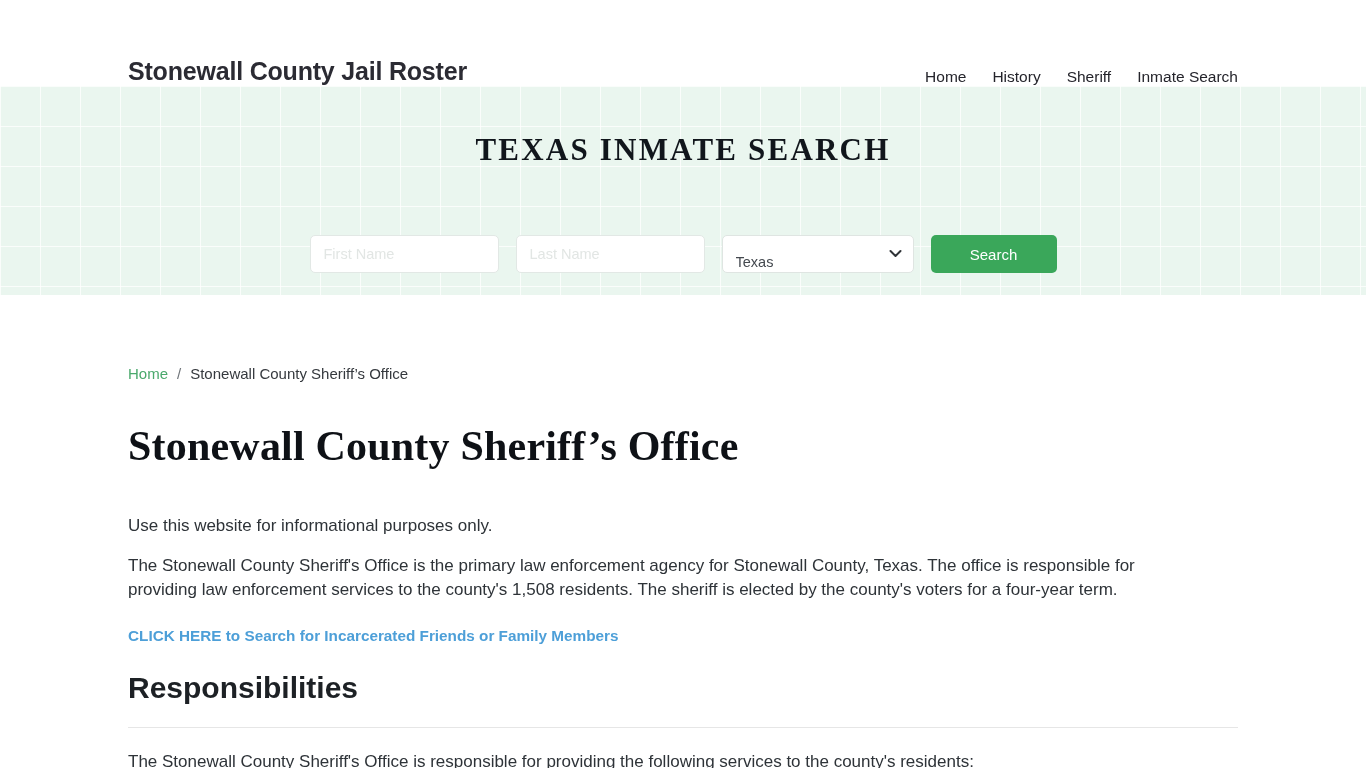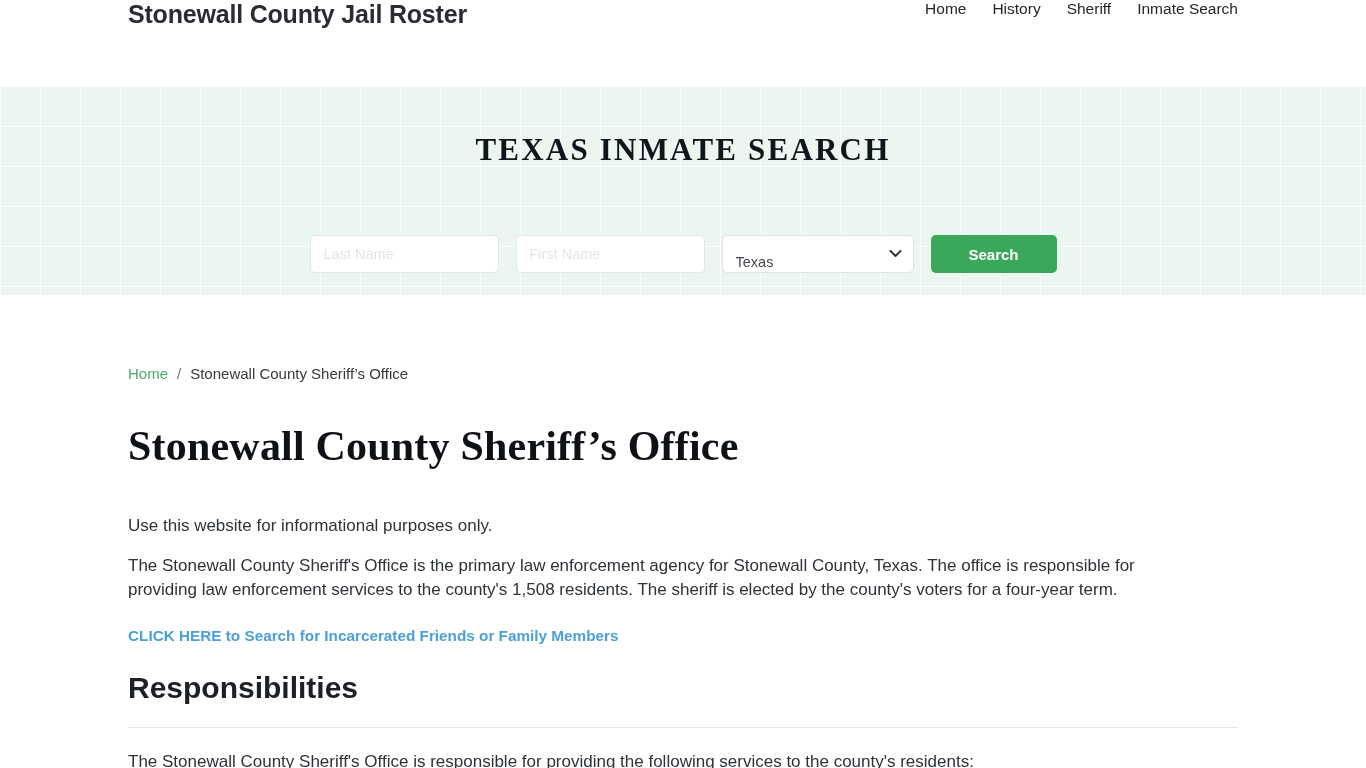--- a/index.html
+++ b/index.html
@@ -9,21 +9,21 @@
     overflow: hidden;
     background: #ffffff;
     font-family: "Liberation Sans", sans-serif;
   }
 
   
   .site-header {
     height: 86px;
     background: #ffffff;
     display: flex;
-    align-items: flex-start;
+    align-items: flex-end;
     justify-content: space-between;
     padding: 0 128px;
   }
   .brand {
     font-family: "Liberation Sans", sans-serif;
     font-size: 25px;
     font-weight: bold;
     color: #2b2b33;
     letter-spacing: -0.2px;
     white-space: nowrap;
@@ -109,21 +109,20 @@
   .search-btn {
     width: 126px;
     height: 38px;
     background: #3aa75a;
     color: #ffffff;
     border: none;
     border-radius: 5px;
     font-family: "Liberation Sans", sans-serif;
     font-size: 15px;
     cursor: pointer;
-    font-weight: bold;
   }
 
   
   .main {
     padding: 0 128px;
   }
   .breadcrumb {
     display: flex;
     align-items: center;
     gap: 9px;
@@ -185,22 +184,22 @@
     <a class="nav-link" href="#">Home</a>
     <a class="nav-link" href="#">History</a>
     <a class="nav-link" href="#">Sheriff</a>
     <a class="nav-link" href="#">Inmate Search</a>
   </nav>
 </header>
 
 <section class="hero">
   <h1 class="hero-title">TEXAS INMATE SEARCH</h1>
   <form class="search-form">
+    <input class="field" type="text" placeholder="First Name" style="">
     <input class="field" type="text" placeholder="Last Name" style="">
-    <input class="field" type="text" placeholder="First Name" style="">
     <span class="select-wrap">
       <select class="state-select">
         <option>Texas</option>
       </select>
       <span class="select-arrow">
         <svg width="13" height="9" viewBox="0 0 13 9" aria-hidden="true">
           <path d="M1.5 1.5 L6.5 6.5 L11.5 1.5" fill="none" stroke="#2f3337" stroke-width="2" stroke-linecap="round" stroke-linejoin="round"></path>
         </svg>
       </span>
     </span>

